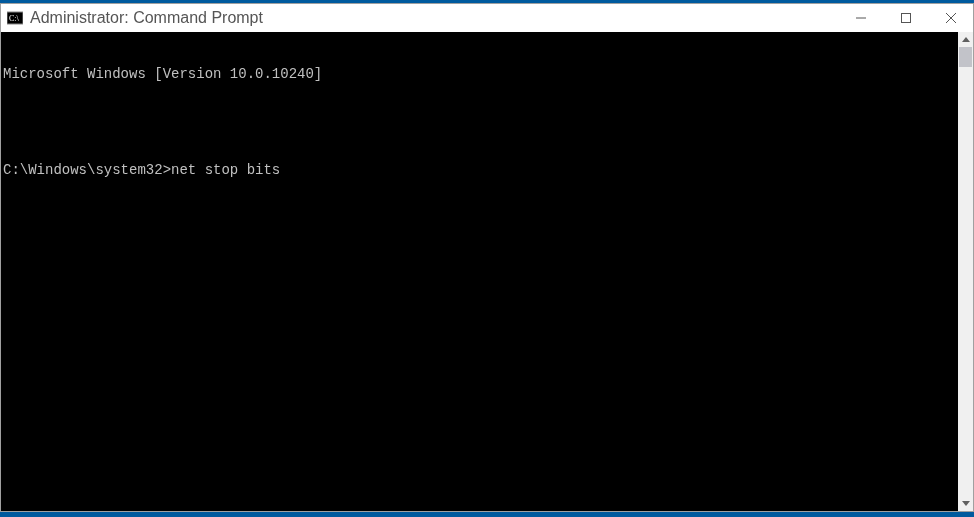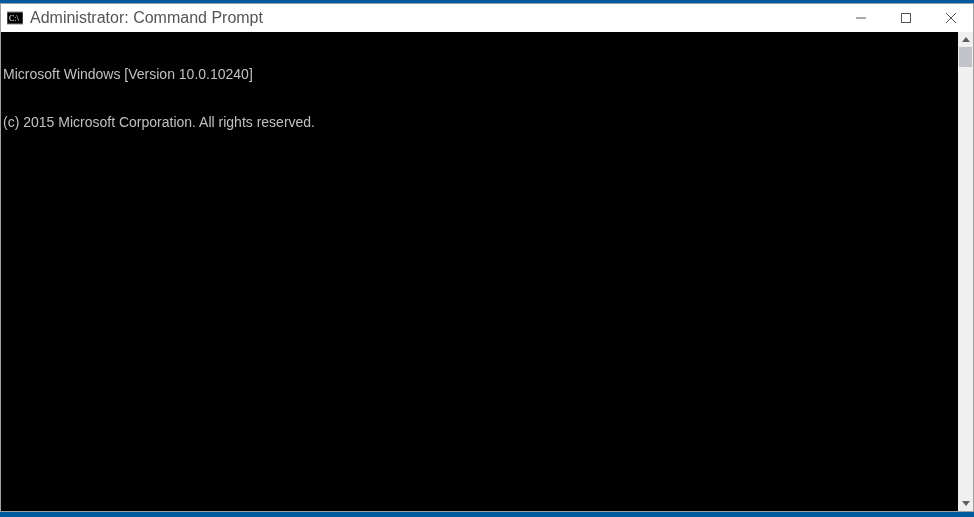--- a/index.html
+++ b/index.html
@@ -63,21 +63,21 @@
     .terminal-wrap {
       flex: 1;
       display: flex;
       flex-direction: row;
       min-height: 0;
     }
     .terminal {
       flex: 1;
       background: #000;
       color: #c0c0c0;
-      font-family: Liberation Sans, sans-serif;
+      font-family: Liberation Mono, monospace;
       font-size: 14px;
       line-height: 16px;
       padding: 2px 0 2px 2px;
       white-space: pre;
       overflow: hidden;
     }
     .terminal .line {
       min-height: 16px;
     }
     .scrollbar {
@@ -137,22 +137,22 @@
             <line x1="0" y1="0" x2="10" y2="10" stroke="#555" stroke-width="1"></line>
             <line x1="10" y1="0" x2="0" y2="10" stroke="#555" stroke-width="1"></line>
           </svg>
       </div>
     </div>
   </div>
 
   <div class="terminal-wrap">
     <div class="terminal">
       <div class="line">Microsoft Windows [Version 10.0.10240]</div>
-      <div class="line">(c) 2015 Microsoft Corporation. All rights reserved.</div>
       <div class="line"></div>
+      <div class="line"><span>C:\Windows\system32&gt;</span><span>net stop bits</span></div>
     </div>
     <div class="scrollbar">
       <div class="sb-arrow">
         <svg width="8" height="5" viewBox="0 0 8 5">
             <polygon points="4,0 8,5 0,5" fill="#606060"></polygon>
           </svg>
       </div>
       <div class="sb-track">
         <div class="sb-thumb"></div>
       </div>

